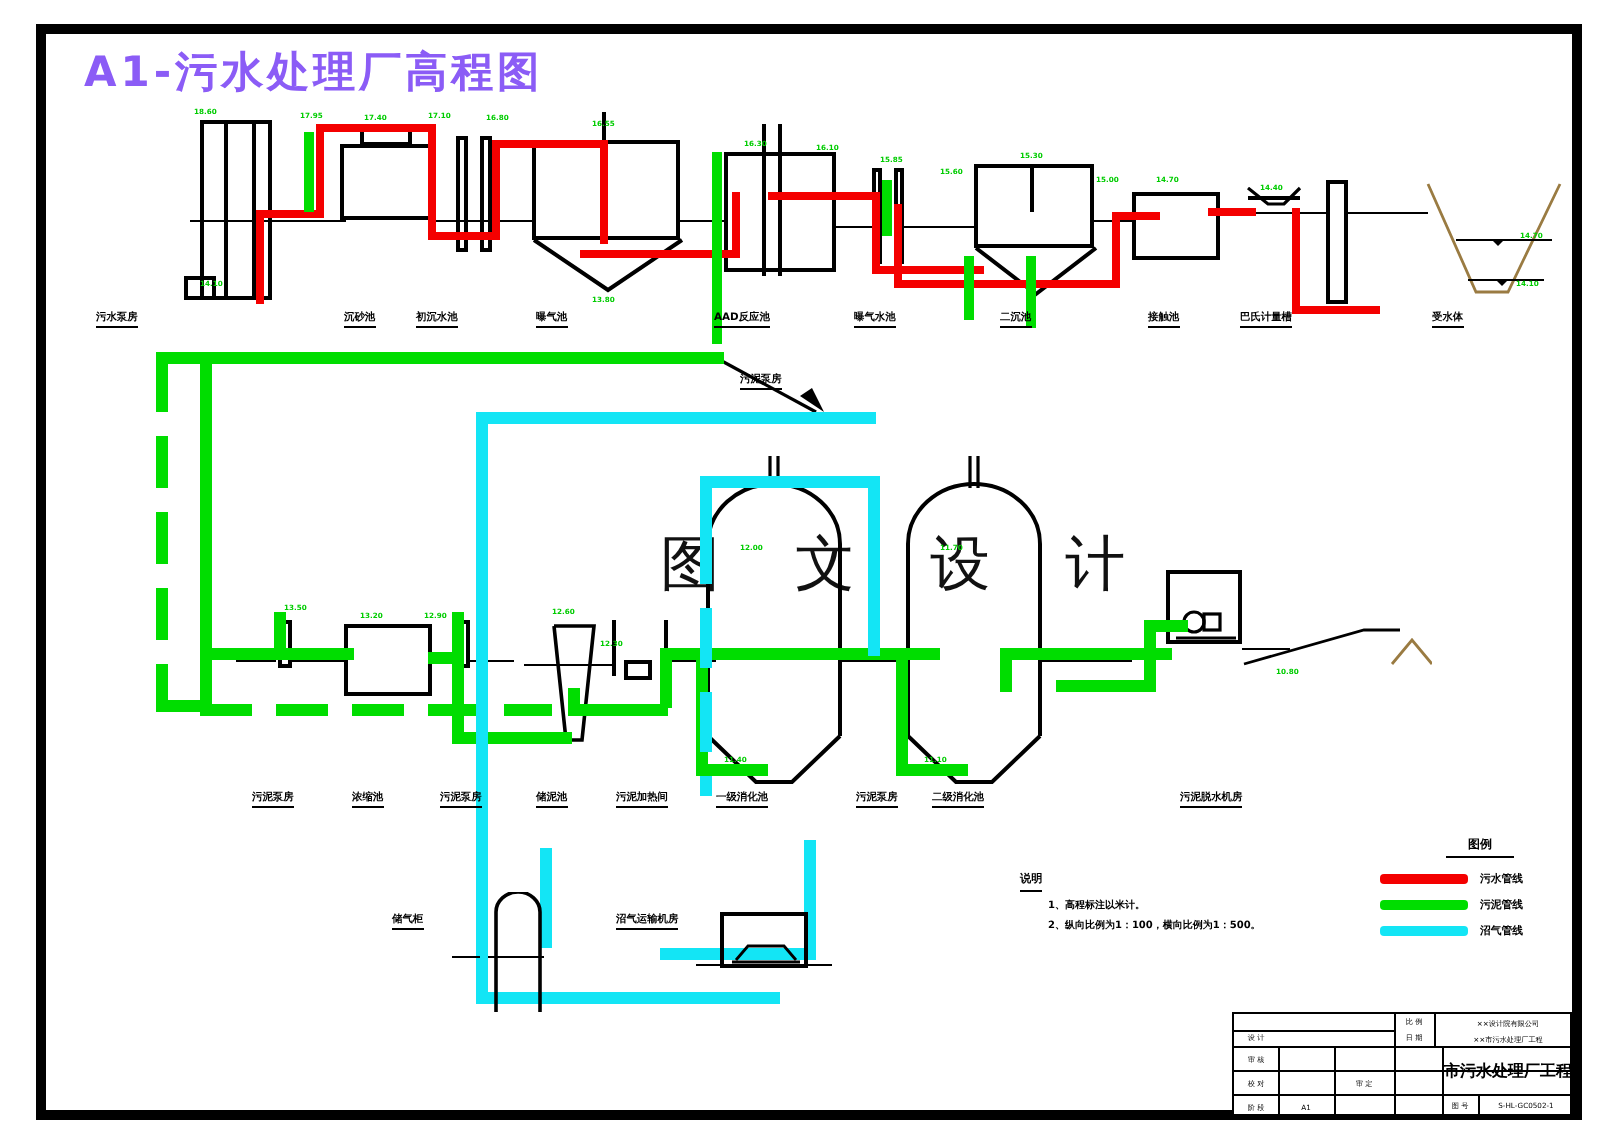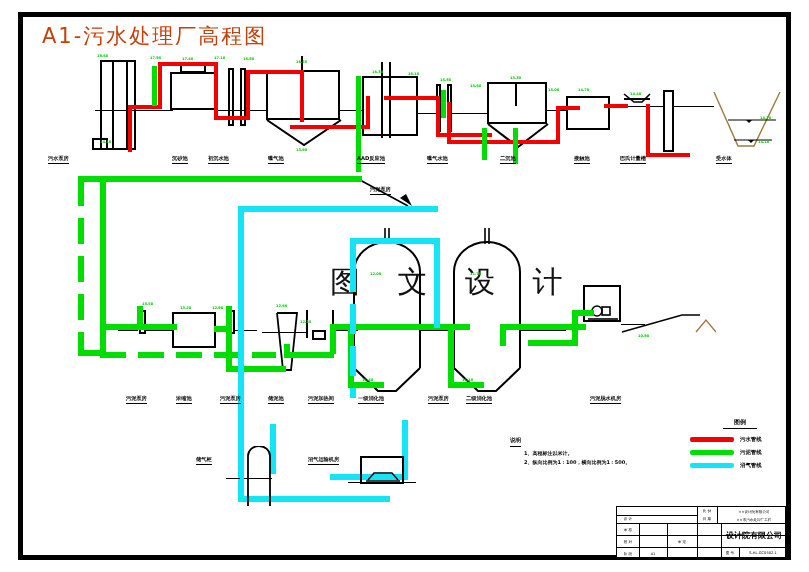--- a/index.html
+++ b/index.html
@@ -1,22 +1,22 @@
 <!DOCTYPE html>
 <html><head>
 <meta charset="utf-8">
 <style>
   html,body{margin:0;padding:0;background:#ffffff;}
   body{width:809px;height:572px;overflow:hidden;
        font-family:"Liberation Sans","DejaVu Sans",sans-serif;}
   #sheet{position:relative;width:809px;height:572px;background:#ffffff;}
   .frame-outer{position:absolute;left:18px;top:12px;width:773px;height:548px;
        border:5px solid #000;box-sizing:border-box;background:#fff;}
-  .title-main{position:absolute;left:42px;top:22px;font-size:21px;font-weight:normal;
-       color:#c2410c;letter-spacing:2px;
+  .title-main{position:absolute;left:42px;top:22px;font-size:21px;font-weight:bold;
+       color:#8b5cf6;letter-spacing:2px;
        font-family:"DejaVu Sans","Liberation Sans",sans-serif;white-space:nowrap;}
   .watermark{position:absolute;left:330px;top:262px;font-size:30px;color:#111;
        letter-spacing:14px;font-family:"DejaVu Serif","Liberation Serif",serif;
        white-space:nowrap;}
   
   .ln{position:absolute;background:#000;}
   .tank{position:absolute;border:2px solid #000;box-sizing:border-box;background:transparent;}
   .pipe-r{position:absolute;background:#f40000;}
   .pipe-g{position:absolute;background:#00dd00;}
   .pipe-c{position:absolute;background:#13e5f5;}
@@ -361,21 +361,21 @@
       <div class="tb-h" style="left:0;top:8px;width:80px;"></div>
       <div class="tb-v" style="left:22px;top:16px;height:36px;"></div>
       <div class="tb-v" style="left:50px;top:16px;height:36px;"></div>
       <div class="tb-v" style="left:80px;top:0;height:52px;"></div>
       <div class="tb-v" style="left:100px;top:0;height:16px;"></div>
       <div class="tb-v" style="left:104px;top:16px;height:36px;"></div>
       <div class="tb-v" style="left:122px;top:40px;height:12px;"></div>
 
       <div class="tb-cell" style="left:104px;top:0;width:66px;height:9px;">××设计院有限公司</div>
       <div class="tb-cell" style="left:104px;top:8px;width:66px;height:9px;">××市污水处理厂工程</div>
-      <div class="tb-cell tb-name" style="left:104px;top:17px;width:66px;height:22px;">设计院有限公司</div>
+      <div class="tb-cell tb-name" style="left:104px;top:17px;width:66px;height:22px;">市污水处理厂工程</div>
       <div class="tb-cell" style="left:104px;top:40px;width:18px;height:12px;">图 号</div>
       <div class="tb-cell" style="left:122px;top:40px;width:48px;height:12px;">S-HL-GC0502-1</div>
 
       <div class="tb-cell" style="left:80px;top:0;width:20px;height:8px;">比 例</div>
       <div class="tb-cell" style="left:80px;top:8px;width:20px;height:8px;">日 期</div>
 
       <div class="tb-cell" style="left:0;top:8px;width:22px;height:8px;">设 计</div>
       <div class="tb-cell" style="left:0;top:17px;width:22px;height:11px;">审 核</div>
       <div class="tb-cell" style="left:0;top:29px;width:22px;height:11px;">校 对</div>
       <div class="tb-cell" style="left:0;top:41px;width:22px;height:11px;">阶 段</div>

